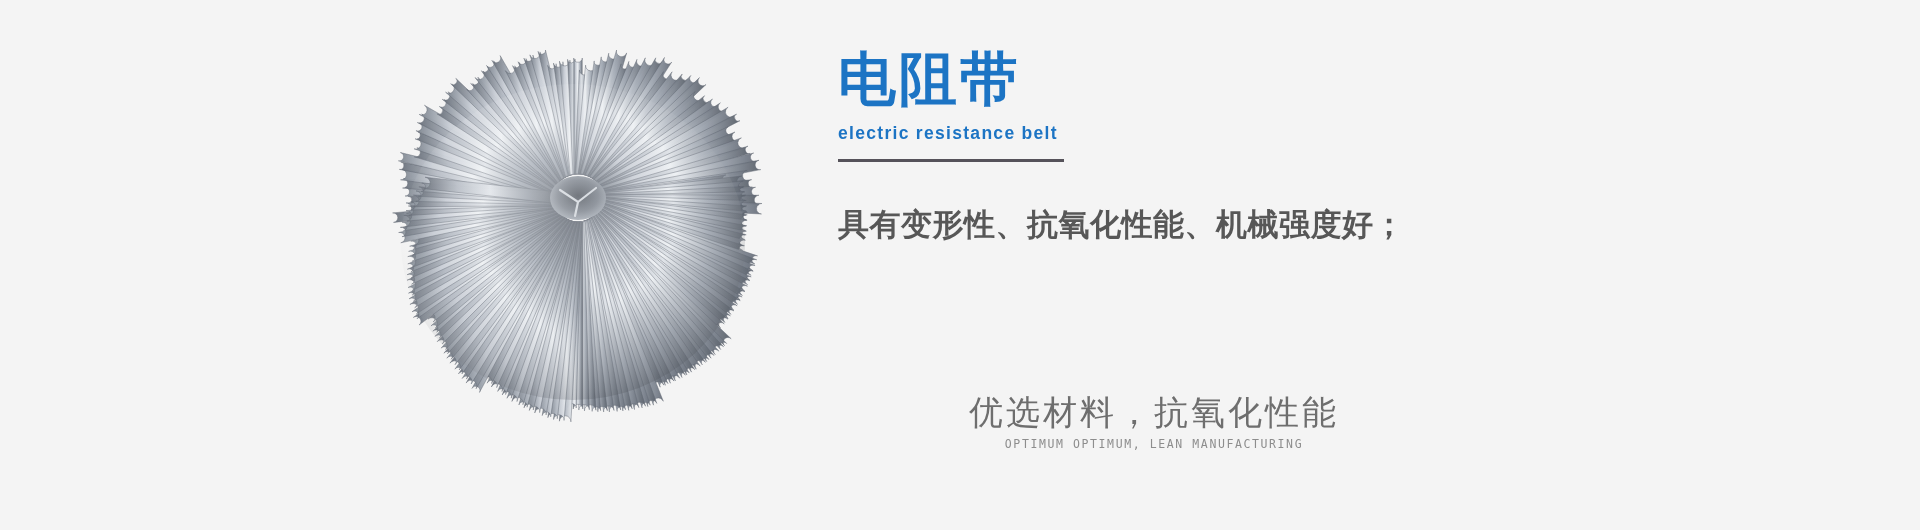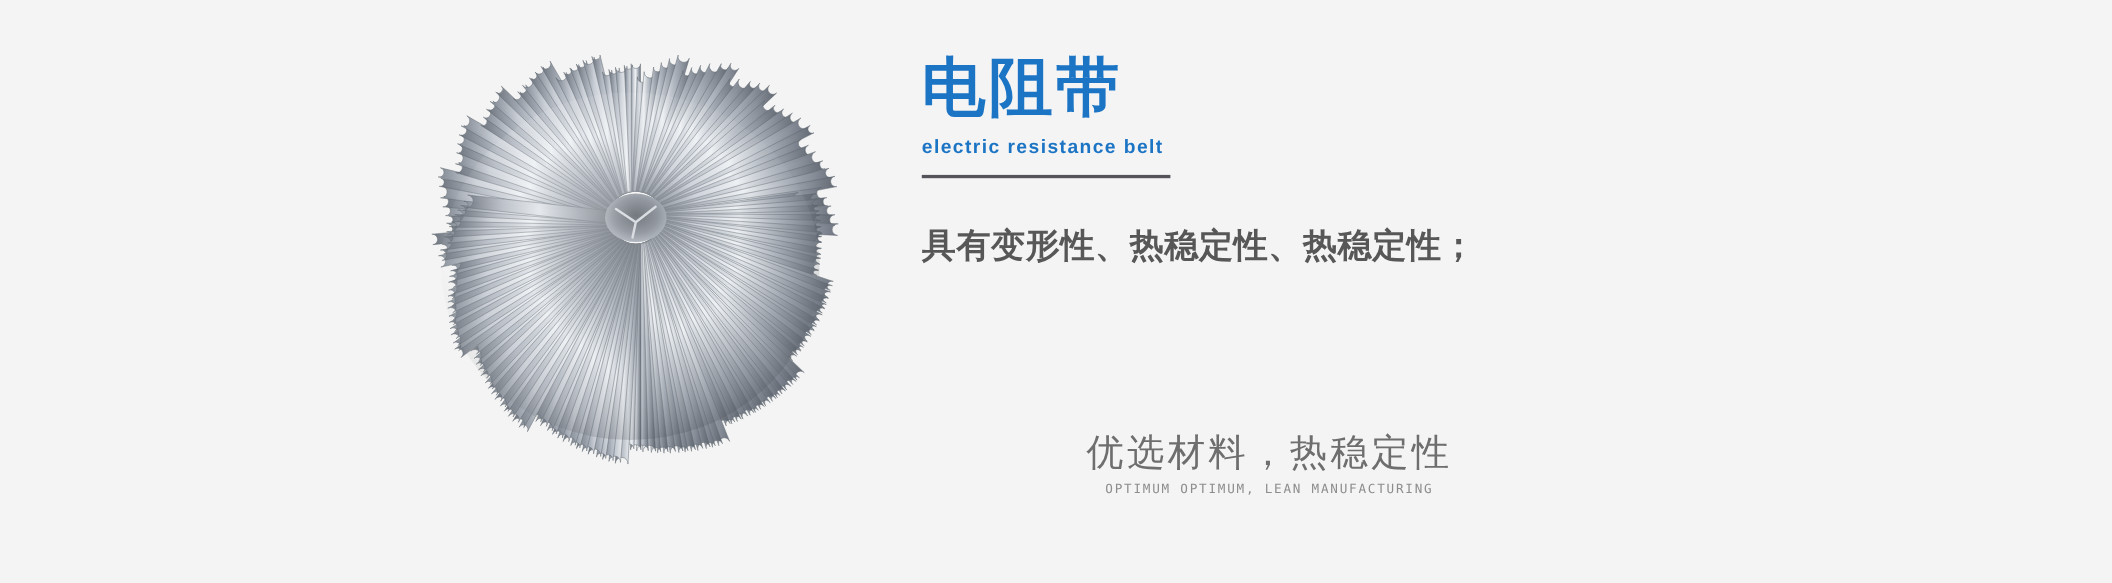--- a/index.html
+++ b/index.html
@@ -353,22 +353,22 @@
 
   <div class="content">
 
     <h1 class="title-zh">电阻带</h1>
 
     <div class="title-en">electric resistance belt</div>
 
     <div class="divider"></div>
 
     <div class="body-copy">
-      <span class="line">具有变形性、热稳定性、热稳定性；</span>
+      <span class="line">具有变形性、抗氧化性能、机械强度好；</span>
     </div>
 
     <div class="tagline">
-      <div class="tagline-zh">优选材料，热稳定性</div>
+      <div class="tagline-zh">优选材料，抗氧化性能</div>
       <div class="tagline-en">OPTIMUM OPTIMUM, LEAN MANUFACTURING</div>
     </div>
 
   </div>
 </div>
 
 </body></html>

